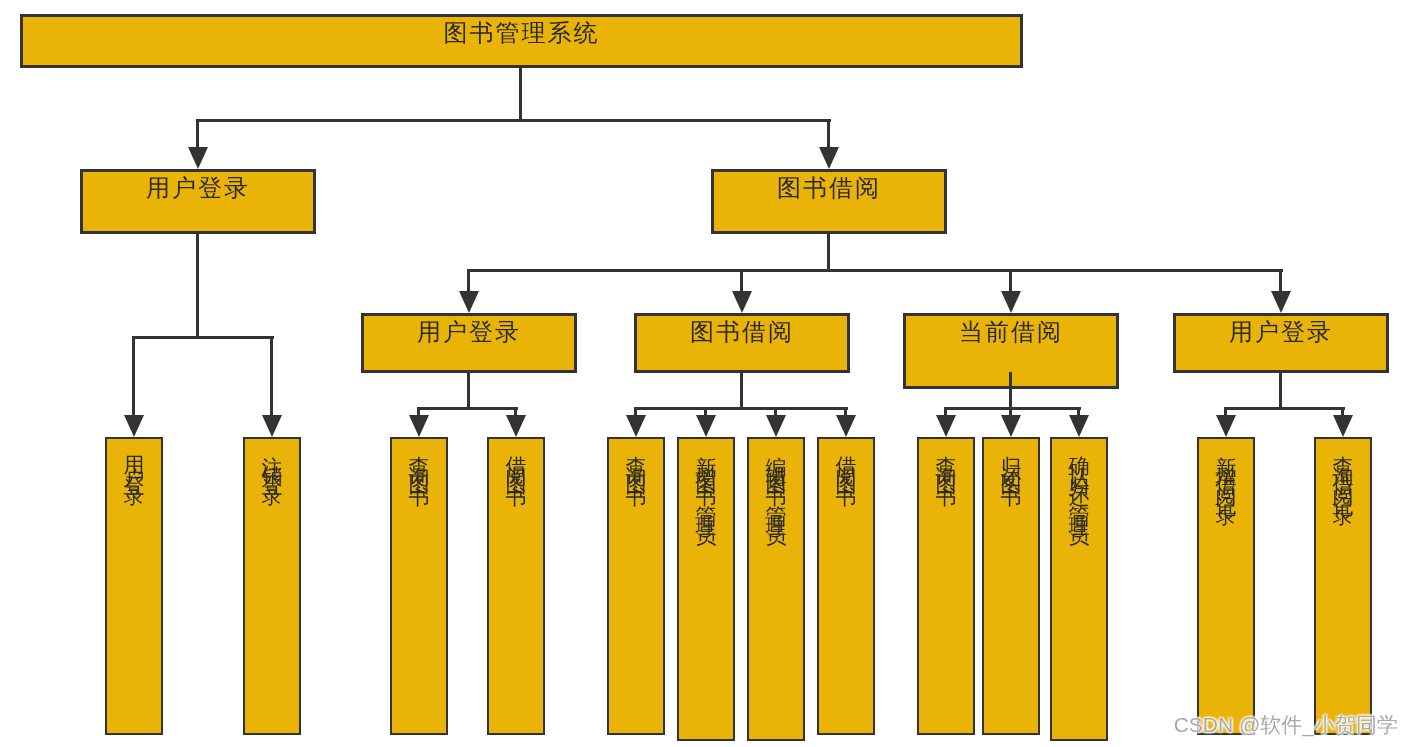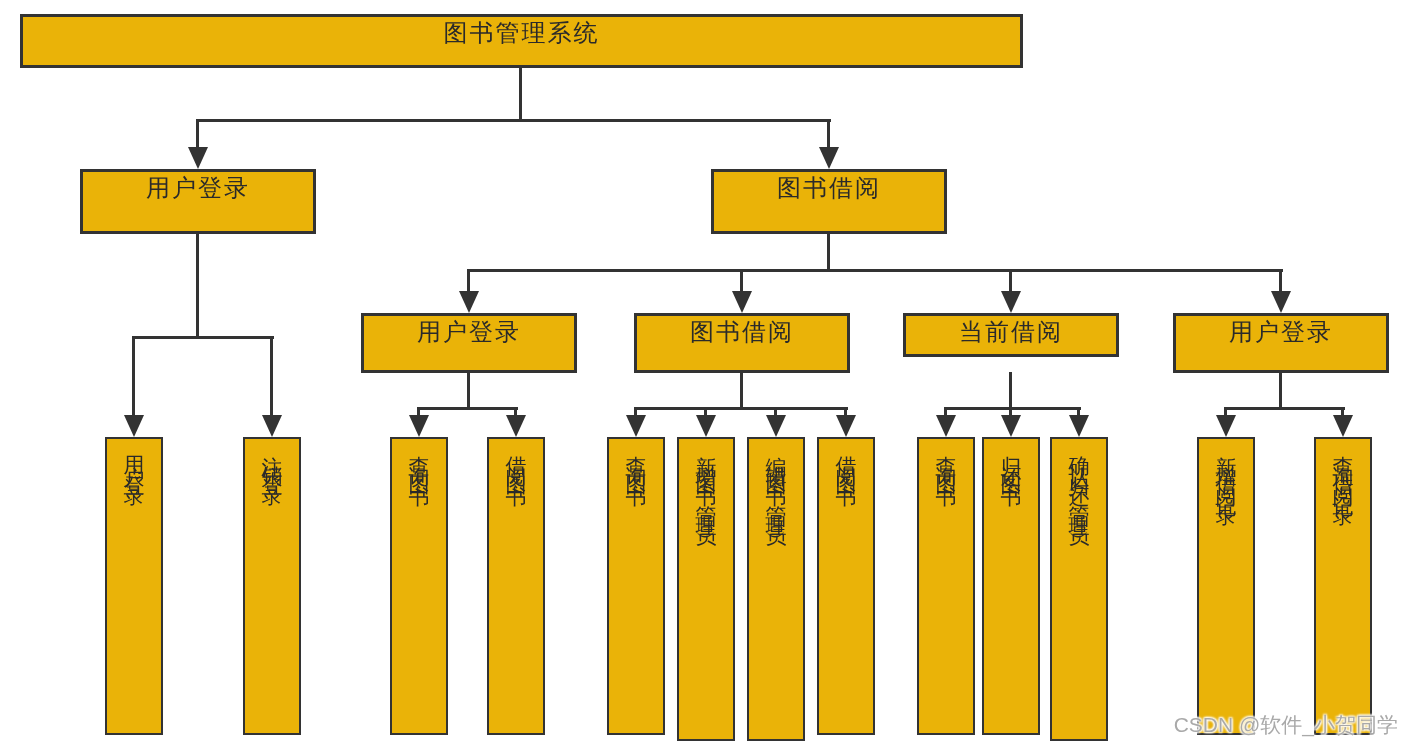--- a/index.html
+++ b/index.html
@@ -95,21 +95,21 @@
   <div class="arrow" style="left:1001px;top:291px"></div>
   <div class="v" style="left:1279px;top:269px;height:24px"></div>
   <div class="arrow" style="left:1271px;top:291px"></div>
 
   <div class="node node--branch" style="left:361px;top:313px;width:216px;height:60px">
     <span class="hlabel">用户登录</span>
   </div>
   <div class="node node--branch" style="left:634px;top:313px;width:216px;height:60px">
     <span class="hlabel">图书借阅</span>
   </div>
-  <div class="node node--branch" style="left:903px;top:313px;width:216px;height:44px">
+  <div class="node node--branch" style="left:903px;top:313px;width:216px;height:76px">
     <span class="hlabel">当前借阅</span>
   </div>
   <div class="node node--branch" style="left:1173px;top:313px;width:216px;height:60px">
     <span class="hlabel">用户登录</span>
   </div>
 
   <div class="v" style="left:467px;top:372px;height:38px"></div>
   <div class="h" style="left:417px;top:407px;width:101px"></div>
   <div class="v" style="left:417px;top:407px;height:10px"></div>
   <div class="arrow" style="left:409px;top:415px"></div>

